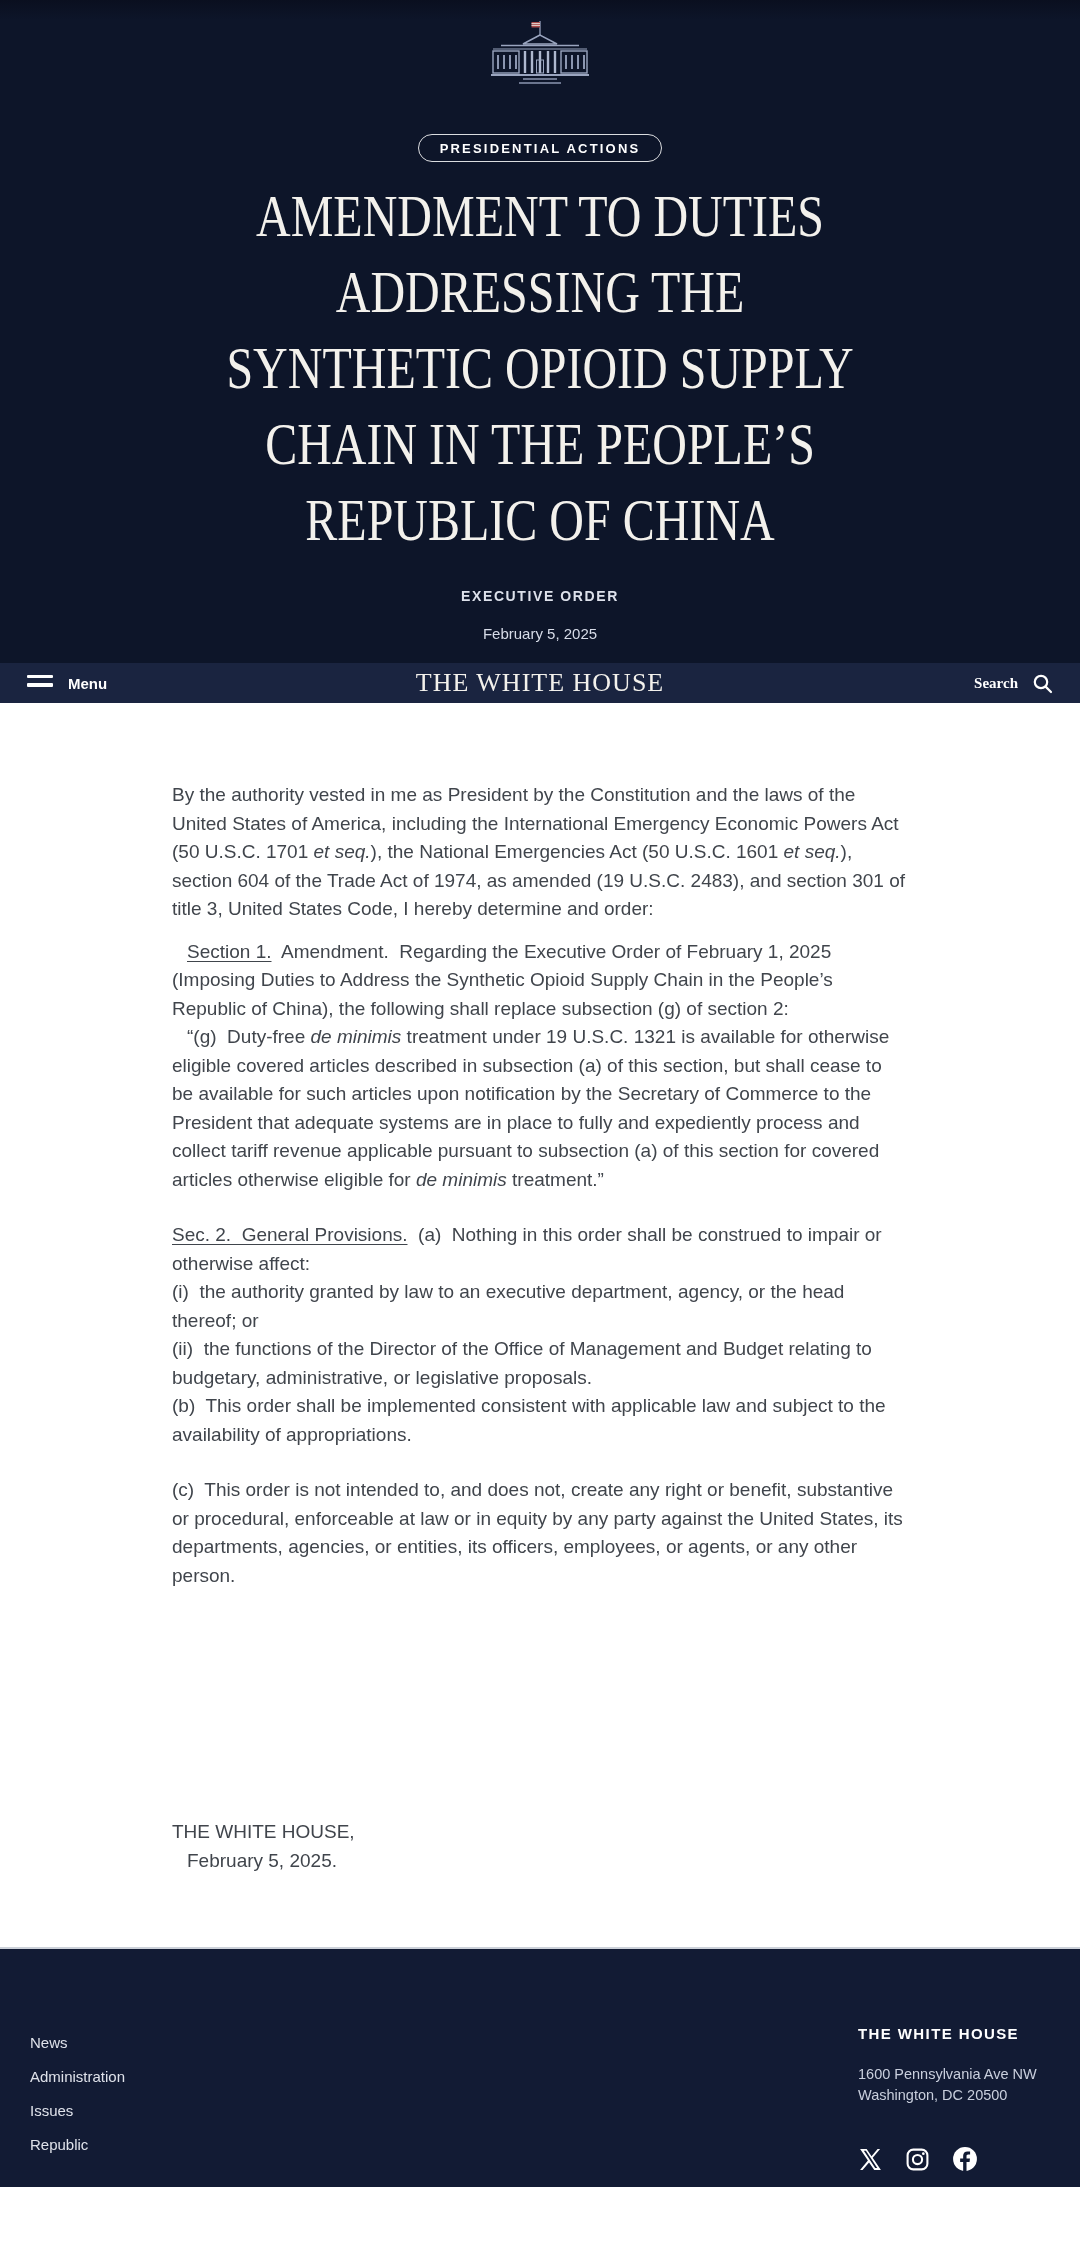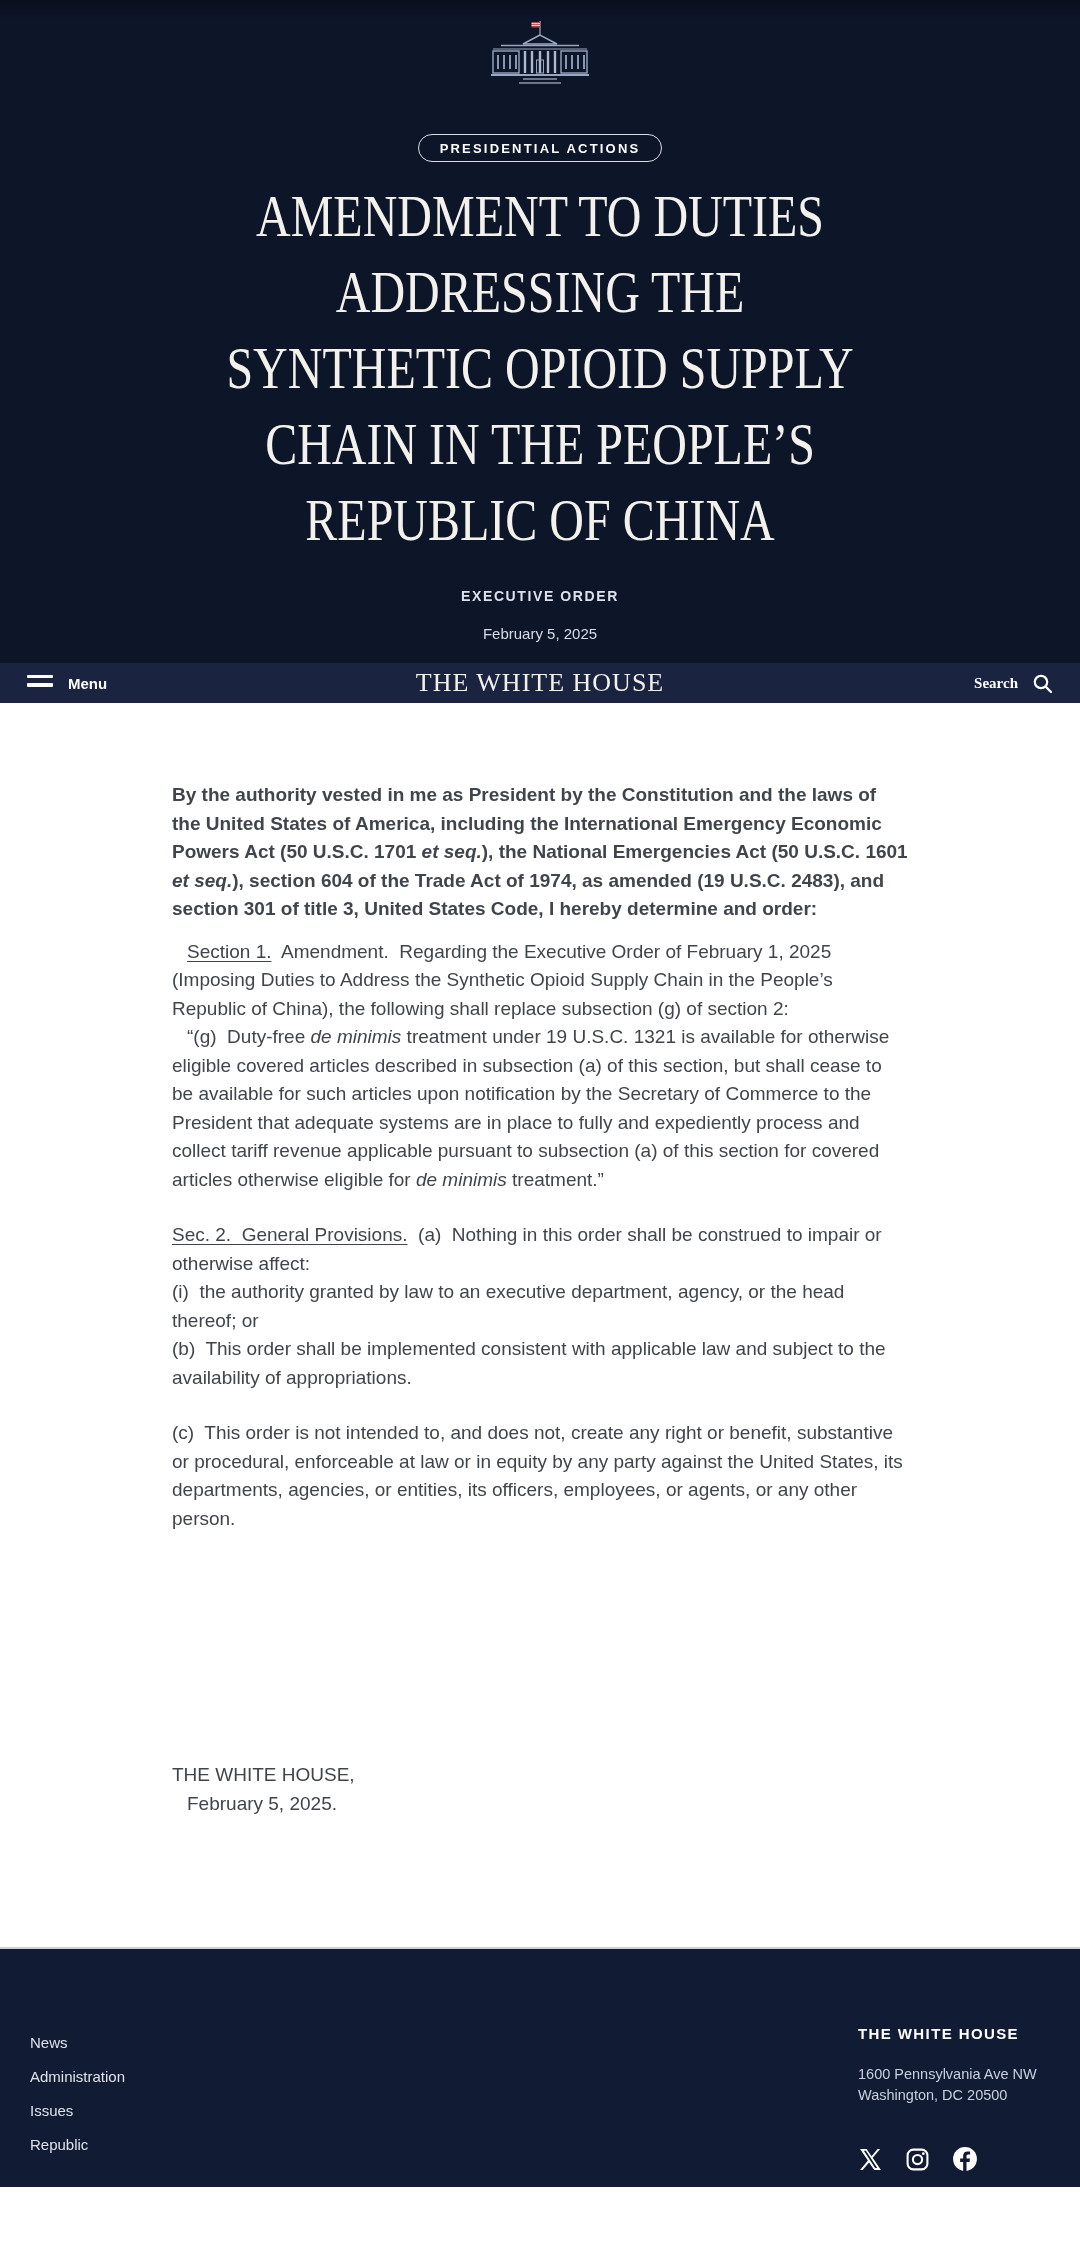--- a/index.html
+++ b/index.html
@@ -86,21 +86,21 @@
   .article {
     width:736px;
     margin:0 auto;
     font-size:19px;
     line-height:28.5px;
     color:#40454c;
   }
   .article p { margin:0; }
   .article .i { font-style:italic; }
   .article .u { text-decoration:underline; text-underline-offset:3px;margin-top:35px; }
-  .mb { margin-bottom:14px !important;font-weight:bold; }
+  .mb { margin-bottom:14px !important; }
   .indent { text-indent:15px; }
   .gap { margin-top:27px !important; }
   .signature { margin-top:228px; }
   .signature .date-line { padding-left:15px; }
 
   
   .footer {
     height:240px;
     background:#121b34;
     border-top:2px solid #ccd1d9;
@@ -204,20 +204,21 @@
 
 <main class="content">
   <article class="article">
     <p class="mb"><span>By the authority vested in me as President by the Constitution and the laws of the United States of America, including the International Emergency Economic Powers Act (50 U.S.C. 1701 </span><span class="i">et seq.</span><span>), the National Emergencies Act (50 U.S.C. 1601 </span><span class="i">et seq.</span><span>), section 604 of the Trade Act of 1974, as amended (19 U.S.C. 2483), and section 301 of title 3, United States Code, I hereby determine and order:</span></p>
 
     <p class="indent"><span class="u">Section 1.</span><span>&nbsp; Amendment.&nbsp; Regarding the Executive Order of February 1, 2025 (Imposing Duties to Address the Synthetic Opioid Supply Chain in the People’s Republic of China), the following shall replace subsection (g) of section 2:</span></p>
     <p class="indent"><span>“(g)&nbsp; Duty-free </span><span class="i">de minimis</span><span> treatment under 19 U.S.C. 1321 is available for otherwise eligible covered articles described in subsection (a) of this section, but shall cease to be available for such articles upon notification by the Secretary of Commerce to the President that adequate systems are in place to fully and expediently process and collect tariff revenue applicable pursuant to subsection (a) of this section for covered articles otherwise eligible for </span><span class="i">de minimis</span><span> treatment.”</span></p>
 
     <p class="gap"><span class="u">Sec. 2.&nbsp; General Provisions.</span><span>&nbsp; (a)&nbsp; Nothing in this order shall be construed to impair or otherwise affect:</span></p>
     <p><span>(i)&nbsp; the authority granted by law to an executive department, agency, or the head thereof; or</span></p>
+    <p><span>(ii)&nbsp; the functions of the Director of the Office of Management and Budget relating to budgetary, administrative, or legislative proposals.</span></p>
     <p><span>(b)&nbsp; This order shall be implemented consistent with applicable law and subject to the availability of appropriations.</span></p>
 
     <p class="gap"><span>(c)&nbsp; This order is not intended to, and does not, create any right or benefit, substantive or procedural, enforceable at law or in equity by any party against the United States, its departments, agencies, or entities, its officers, employees, or agents, or any other person.</span></p>
 
     <div class="signature">
       <div>THE WHITE HOUSE,</div>
       <div class="date-line">February 5, 2025.</div>
     </div>
   </article>
 </main>

